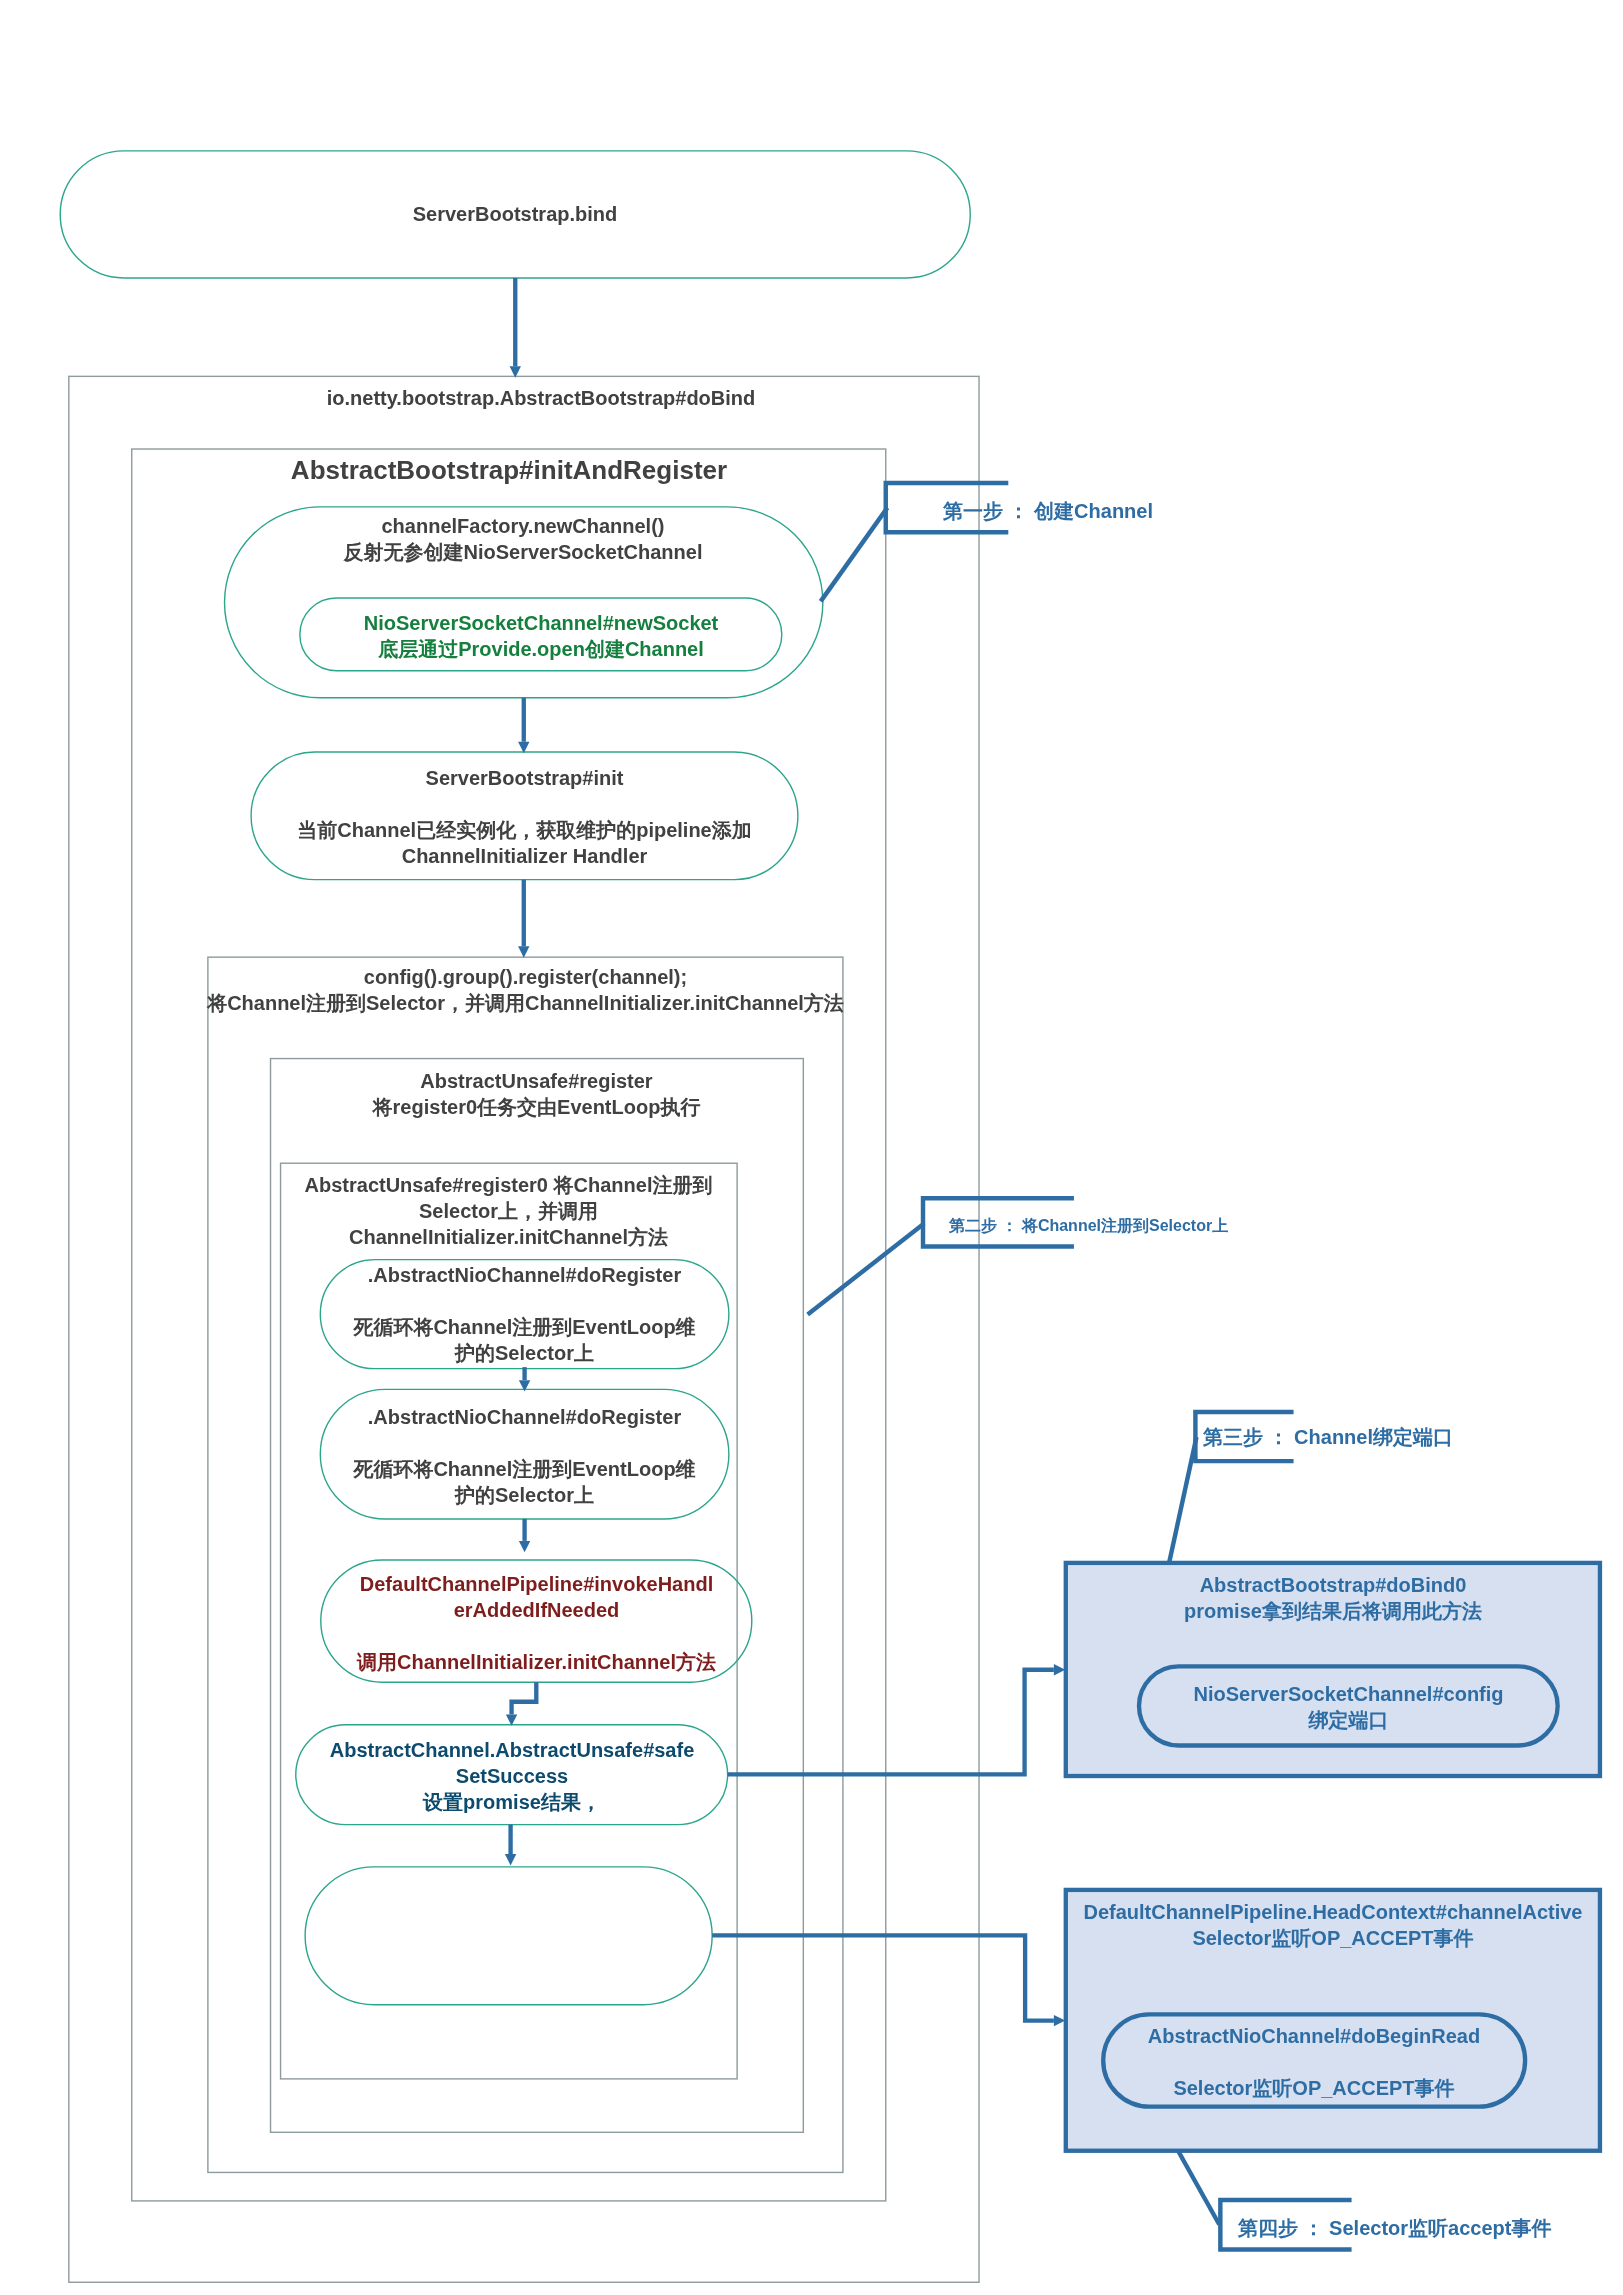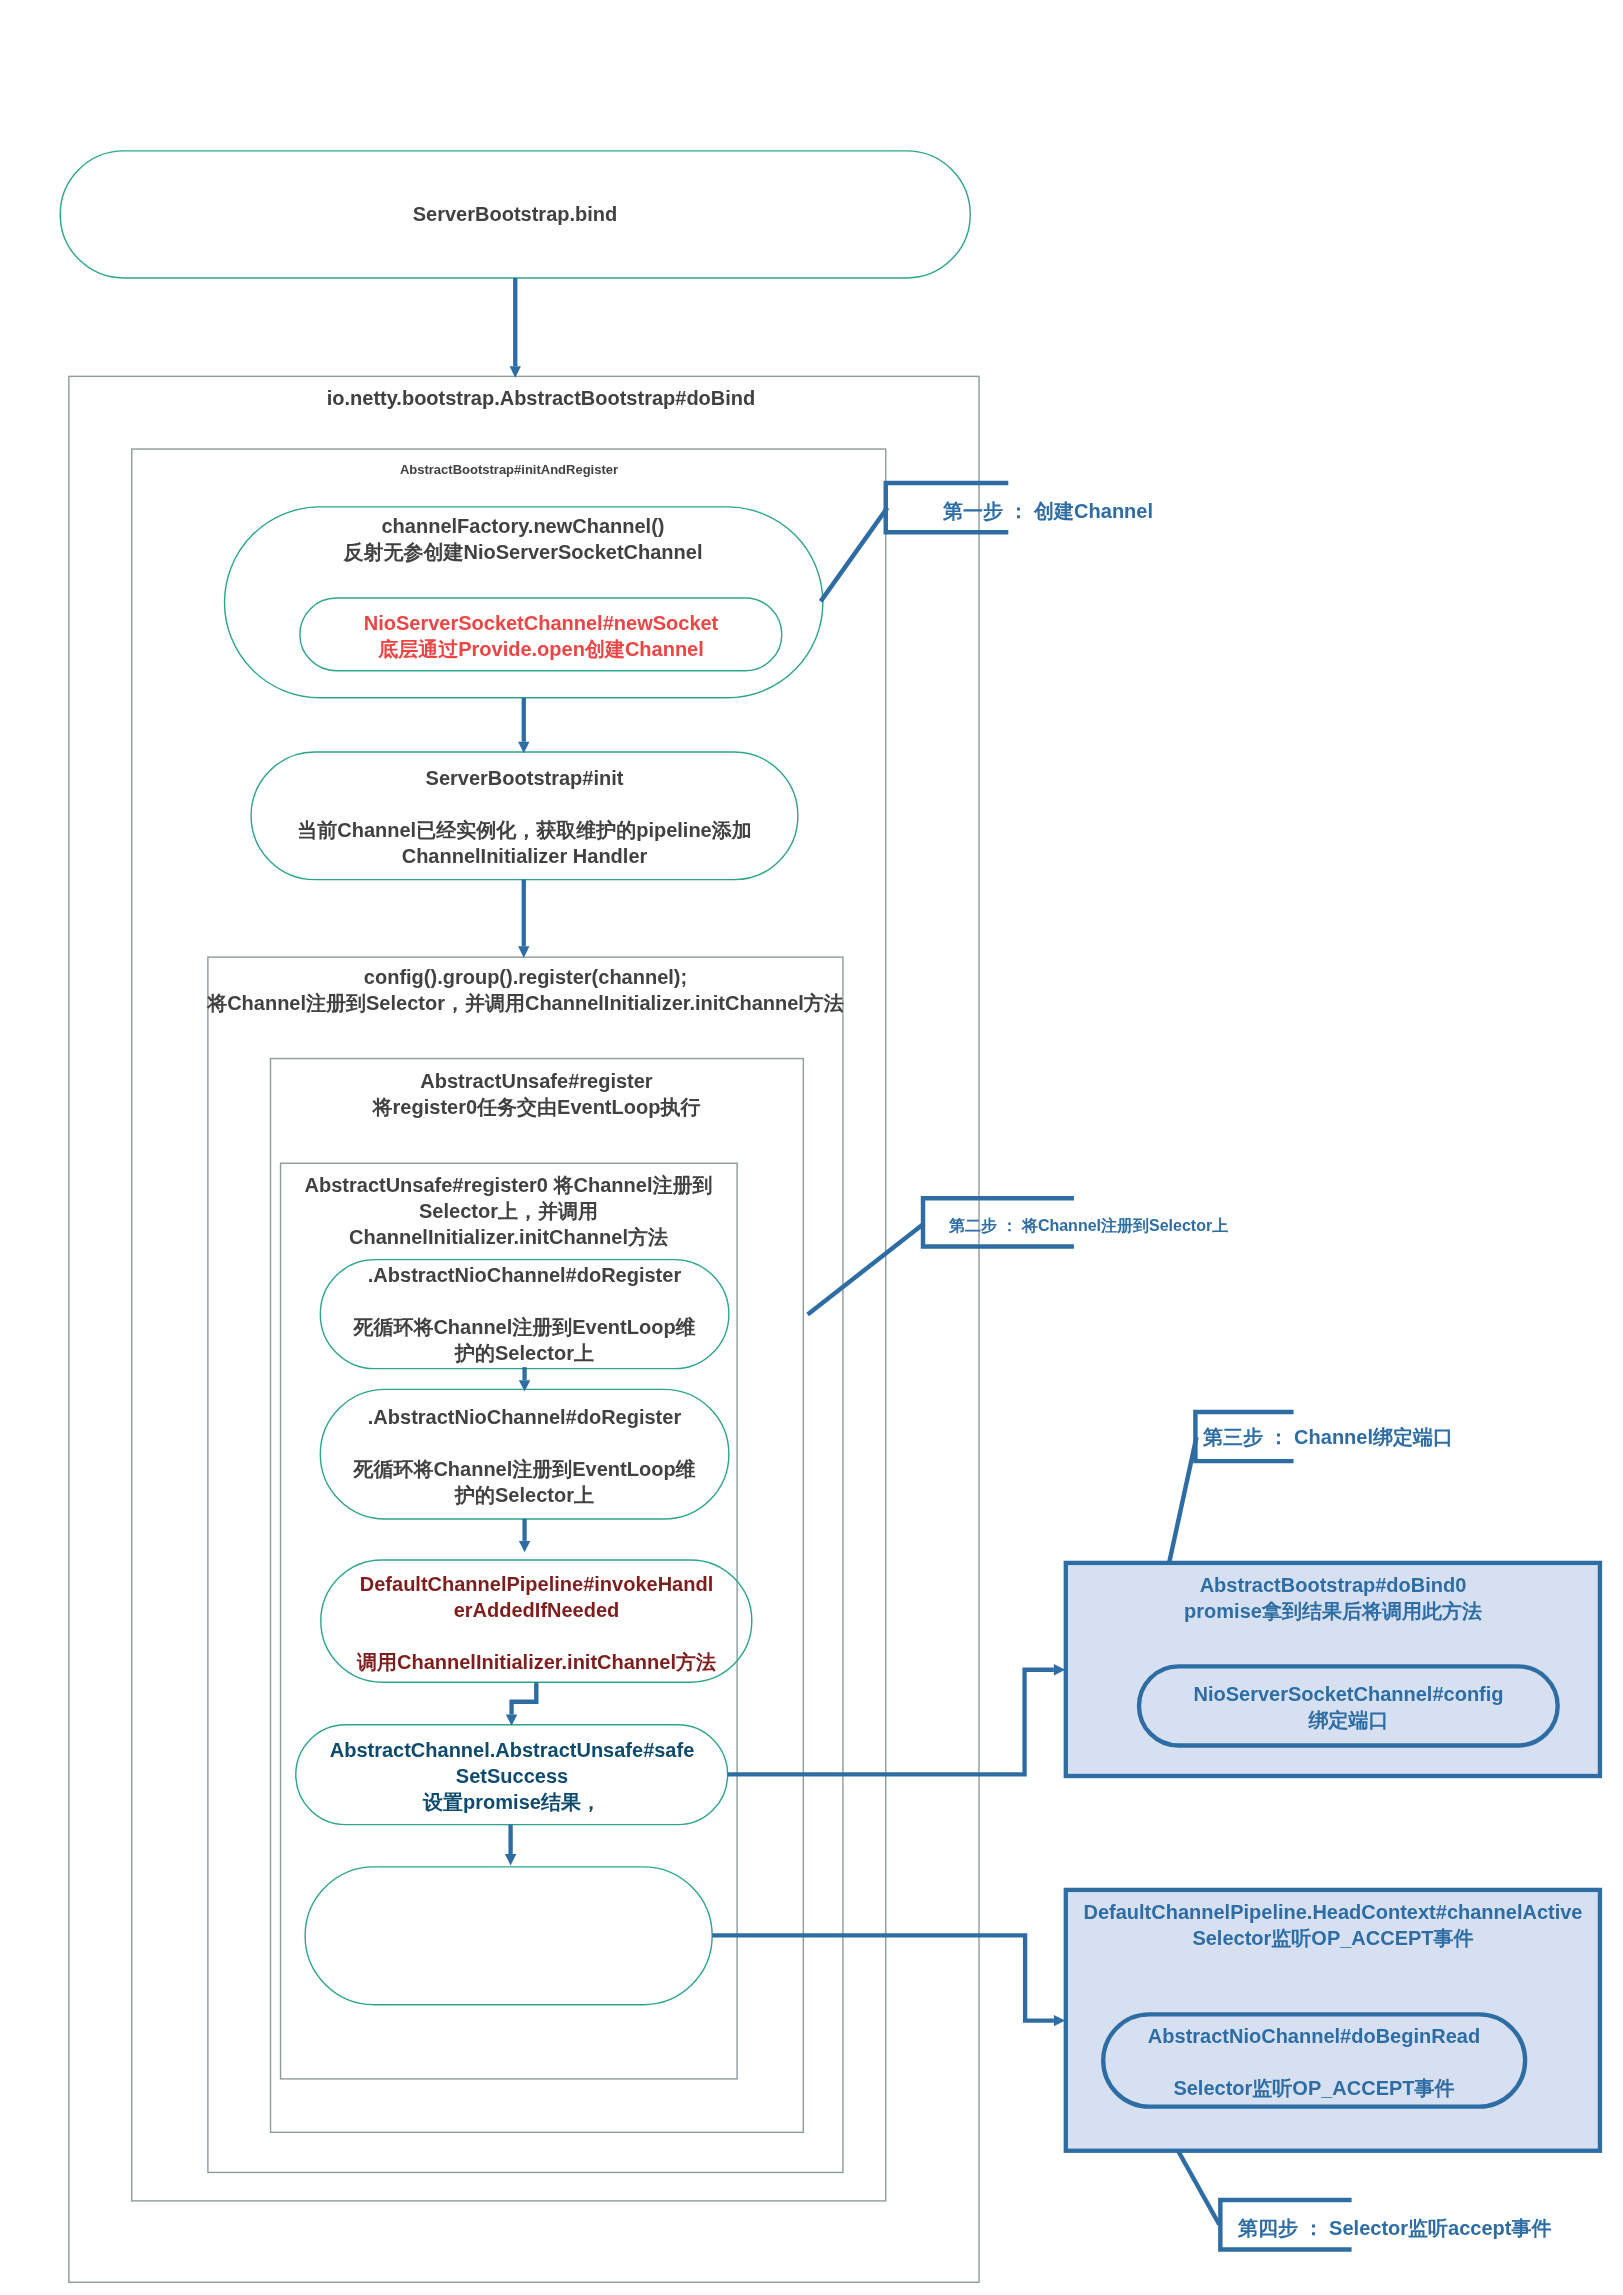--- a/index.html
+++ b/index.html
@@ -59,24 +59,24 @@
   <path d="M1980,2209.6 L1701.7,2209.6 L1701.7,2298.7 L1980,2298.7" stroke="#2E6DA4" stroke-width="8.2" fill="none" stroke-linejoin="miter" stroke-linecap="butt"></path>
   <path d="M1703.7,2256 L1489,2424" stroke="#2E6DA4" stroke-width="8.2" fill="none" stroke-linejoin="miter" stroke-linecap="butt"></path>
   <path d="M2385,2603.6 L2204,2603.6 L2204,2694.3 L2385,2694.3" stroke="#2E6DA4" stroke-width="8.2" fill="none" stroke-linejoin="miter" stroke-linecap="butt"></path>
   <path d="M2206,2650 L2156,2880" stroke="#2E6DA4" stroke-width="8.2" fill="none" stroke-linejoin="miter" stroke-linecap="butt"></path>
   <path d="M2492,4057 L2250,4057 L2250,4148 L2492,4148" stroke="#2E6DA4" stroke-width="8.2" fill="none" stroke-linejoin="miter" stroke-linecap="butt"></path>
   <path d="M2248,4102 L2172,3966" stroke="#2E6DA4" stroke-width="8.2" fill="none" stroke-linejoin="miter" stroke-linecap="butt"></path>
 </svg>
 
 <div class="txt" style="left:60px;top:201px;width:910px;font-size:20px;color:#414141;">ServerBootstrap.bind</div>
 <div class="txt" style="left:69px;top:385px;width:910px;font-size:20px;color:#414141;padding-left:17px;">io.netty.bootstrap.AbstractBootstrap#doBind</div>
-<div class="txt" style="left:132px;top:457px;width:754px;font-size:13px;color:#414141;">AbstractBootstrap#initAndRegister</div>
+<div class="txt" style="left:132px;top:457px;width:754px;font-size:26px;color:#414141;">AbstractBootstrap#initAndRegister</div>
 <div class="txt" style="left:224px;top:513px;width:598px;font-size:20px;color:#414141;">channelFactory.newChannel()
 反射无参创建NioServerSocketChannel</div>
-<div class="txt" style="left:300px;top:610px;width:482px;font-size:20px;color:#ef4444;">NioServerSocketChannel#newSocket
+<div class="txt" style="left:300px;top:610px;width:482px;font-size:20px;color:#15803d;">NioServerSocketChannel#newSocket
 底层通过Provide.open创建Channel</div>
 <div class="txt" style="left:251px;top:765px;width:547px;font-size:20px;color:#414141;">ServerBootstrap#init
 
 当前Channel已经实例化，获取维护的pipeline添加
 ChannelInitializer Handler</div>
 <div class="txt" style="left:186px;top:964px;width:679px;font-size:20px;color:#414141;">config().group().register(channel);
 将Channel注册到Selector，并调用ChannelInitializer.initChannel方法</div>
 <div class="txt" style="left:270px;top:1068px;width:533px;font-size:20px;color:#414141;">AbstractUnsafe#register
 将register0任务交由EventLoop执行</div>
 <div class="txt" style="left:280px;top:1172px;width:457px;font-size:20px;color:#414141;">AbstractUnsafe#register0 将Channel注册到

